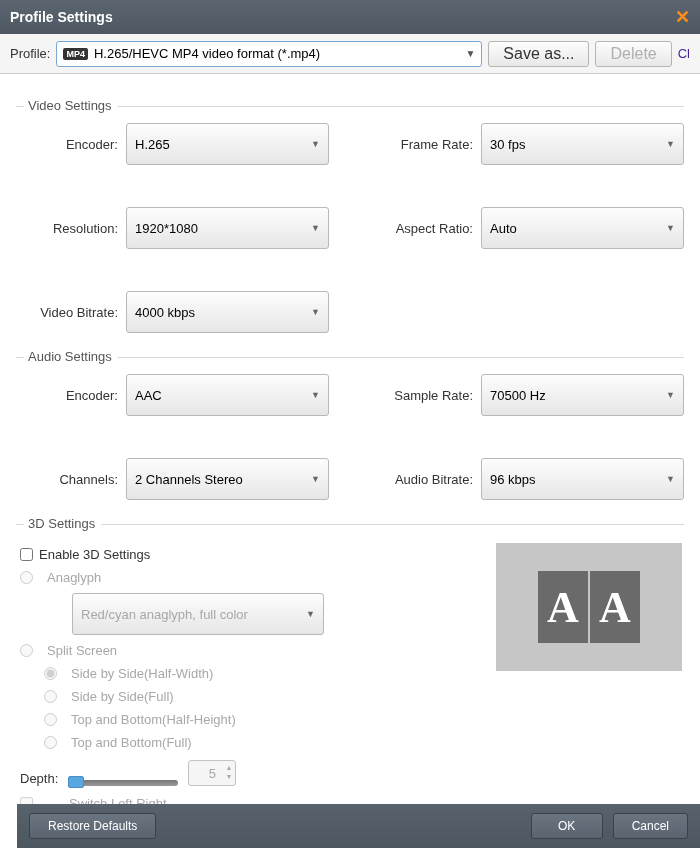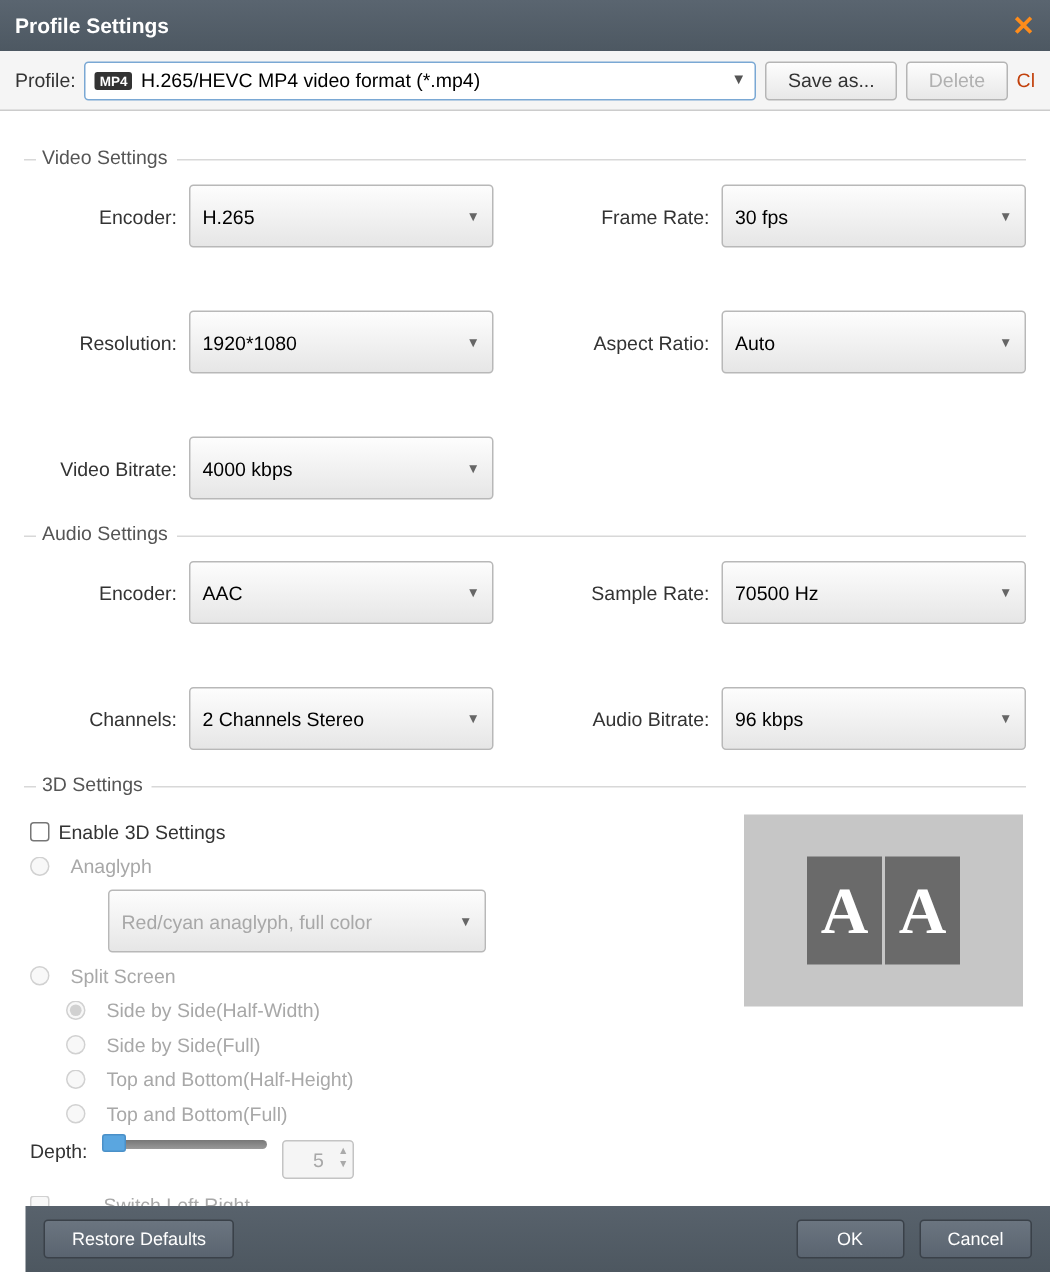--- a/index.html
+++ b/index.html
@@ -22,25 +22,25 @@
   display: flex; align-items: center; padding: 0 6px; background: #fff;
   font-size: 13px; position: relative; cursor: pointer;
 }
 .mp4-badge {
   background: #333; color: #fff; font-size: 9px; padding: 1px 3px;
   border-radius: 2px; margin-right: 6px; font-weight: bold;
 }
 .profile-select .chev { margin-left: auto; color: #555; font-size: 10px; }
 .btn {
   height: 26px; padding: 0 14px; border: 1px solid #b5b5b5; border-radius: 3px;
-  background: linear-gradient(to bottom, #fdfdfd, #e8e8e8); font-size: 13px;
+  background: linear-gradient(to bottom, #fdfdfd, #e8e8e8); font-size: 16px;
   cursor: pointer; color: #333;
 }
 .btn.disabled { color: #b0b0b0; cursor: default; }
-.cl-fragment { font-size: 13px; color: #c2410c; }
+.cl-fragment { font-size: 13px; color: #4c1d95; }
 
 .content { padding: 8px 16px 0 16px; }
 .fieldset { margin-top: 14px; position: relative; }
 .fieldset-title {
   font-size: 13px; color: #555; background: #fff; position: relative; z-index: 2;
   display: inline-block; padding: 0 6px 0 4px; margin-left: 8px;
 }
 .fieldset-line {
   border-top: 1px solid #d8d8d8; margin-top: -8px; padding-top: 16px;
 }
@@ -57,21 +57,21 @@
 .combo .chev { margin-left: auto; color: #666; font-size: 9px; }
 .combo.disabled { color: #a8a8a8; cursor: default; }
 
 .threed-body { padding: 2px 0 0 4px; font-size: 13px; color: #333; position: relative; }
 .checkbox-row { display: flex; align-items: center; gap: 6px; margin: 4px 0; }
 .checkbox-row input[type=checkbox], .radio-row input[type=radio] { width: 13px; height: 13px; }
 .radio-row { display: flex; align-items: center; gap: 14px; margin: 8px 0; }
 .radio-row.sub { margin-left: 24px; }
 .disabled-text { color: #a8a8a8; }
 
-.depth-row { display: flex; align-items: flex-start; gap: 10px; margin-top: 10px; }
+.depth-row { display: flex; align-items: flex-end; gap: 10px; margin-top: 10px; }
 .slider-track {
   width: 110px; height: 6px; background: linear-gradient(to bottom,#777,#999);
   border-radius: 3px; position: relative;
 }
 .slider-thumb {
   position: absolute; left: 0; top: -4px; width: 16px; height: 12px;
   background: #5aa6e0; border: 1px solid #4a90c8; border-radius: 2px;
 }
 .spin {
   width: 48px; height: 26px; border: 1px solid #c4c4c4; border-radius: 3px;

